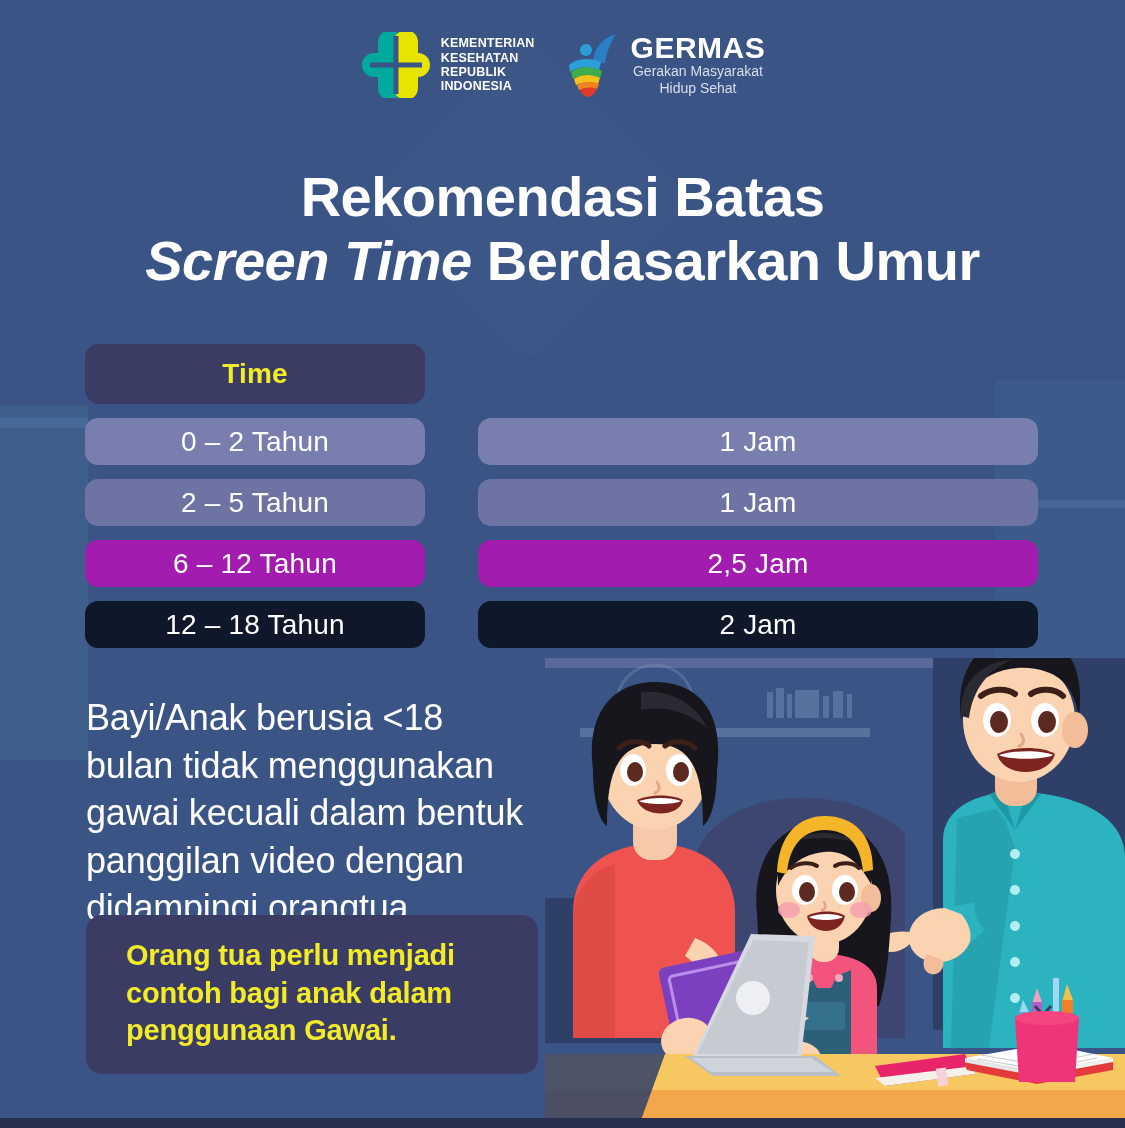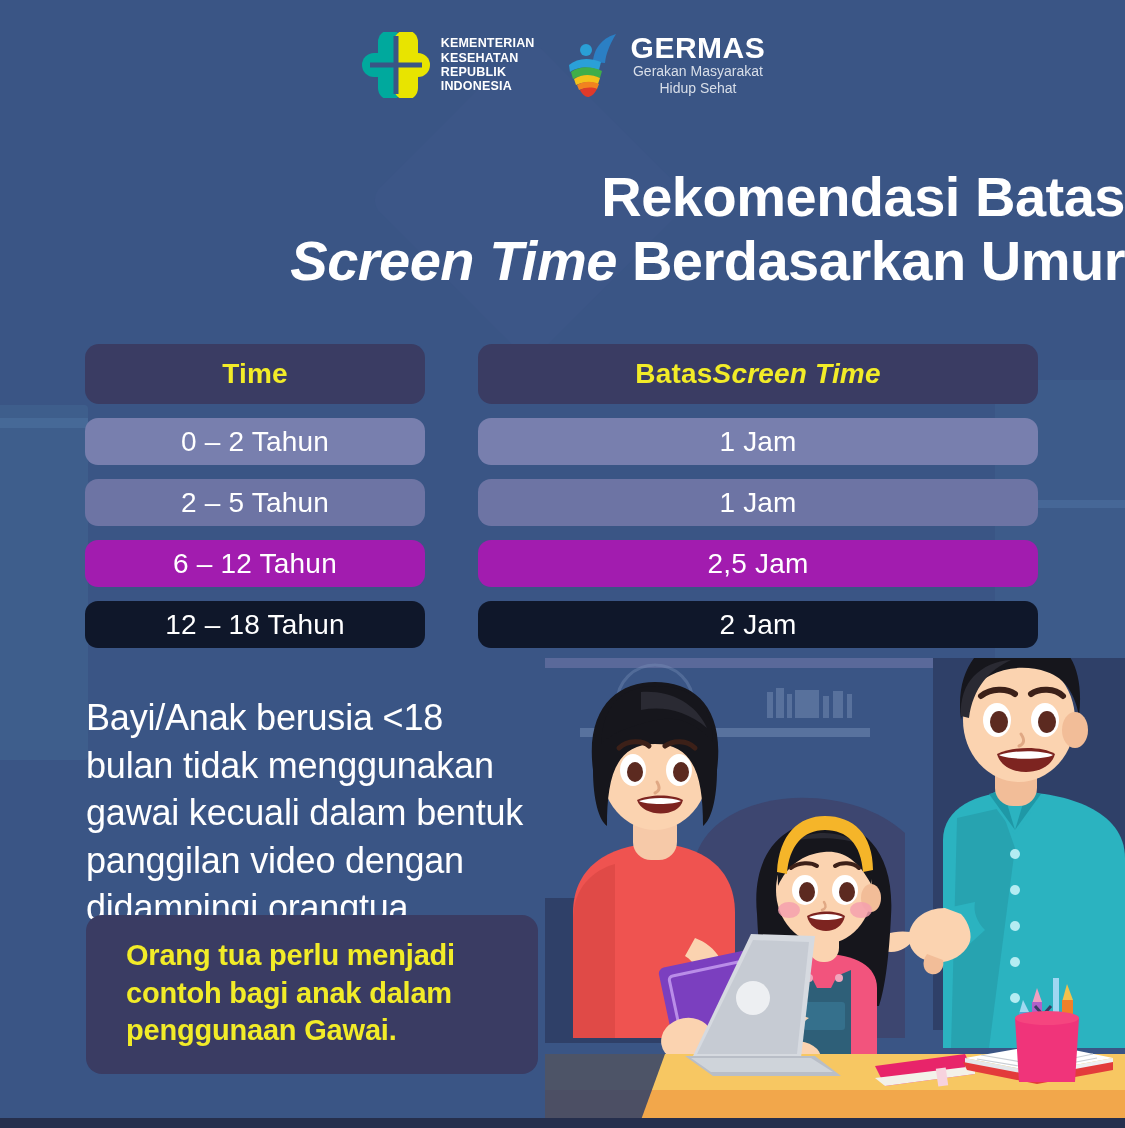--- a/index.html
+++ b/index.html
@@ -63,21 +63,21 @@
     color:#ffffff; font-weight:bold; font-size:30px;
     letter-spacing:.5px; line-height:1;
   }
   .germas-tag{
     color:#d9dfe9; font-size:14px; line-height:1.25; margin-top:0;
   }
 
   
   .title-block{
     position:absolute; left:0; right:0; top:165px;
-    text-align:right;
+    text-align:center;
   }
   .title-l1, .title-l2{
     color:#ffffff; font-weight:bold; font-size:56px;
     line-height:1.14; letter-spacing:-.5px;
   }
   .title-l2 .ital{ font-style:italic; }
 
   
   .table{
     position:absolute; left:85px; top:344px; width:958px;
@@ -205,26 +205,20 @@
     <div class="title-l1">Rekomendasi Batas</div>
     <div class="title-l2"><span class="ital">Screen Time</span><span> Berdasarkan Umur</span></div>
   </div>
 
   <div class="table">
 
     <div class="trow hdr-row">
       <div class="cell-age">
         <div class="hdr">Time</div>
       </div>
-      <div class="cell-limit">
-        <div class="hdr">
-            <span>Batas </span>
-            <span class="ital">Screen Time</span>
-          </div>
-      </div>
     </div>
 
     <div class="trow r1">
       <div class="cell-age">
           <div class="cellbox">0 – 2 Tahun</div>
         </div>
       <div class="cell-limit">
           <div class="cellbox">1 Jam</div>
         </div>
     </div>

